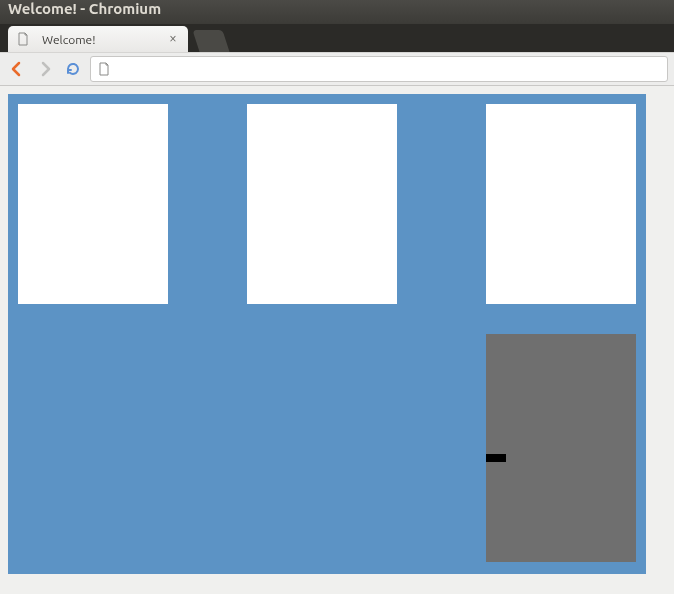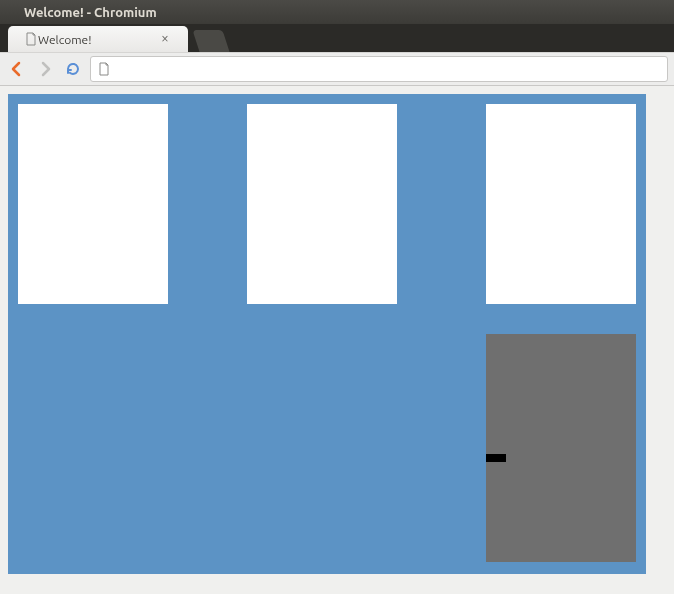--- a/index.html
+++ b/index.html
@@ -8,48 +8,48 @@
     height: 594px;
     font-family: "Ubuntu", "Liberation Sans", Arial, sans-serif;
     background: #f0f0ee;
     overflow: hidden;
   }
   
   .titlebar {
     height: 24px;
     background: linear-gradient(to bottom, #4b4a46 0%, #3c3b37 100%);
     color: #dfdbd2;
-    font-size: 13px;
+    font-size: 15px;
     font-weight: bold;
     display: flex;
-    align-items: center;
-    padding-left: 24px;
+    align-items: flex-start;
+    padding-left: 8px;
   }
   
   .tabstrip {
     height: 28px;
     background: #2b2a27;
     display: flex;
     align-items: flex-end;
     padding-left: 8px;
     position: relative;
   }
   .tab {
     width: 180px;
     height: 26px;
     background: linear-gradient(to bottom, #f7f7f6 0%, #e9e8e6 100%);
     border-top-left-radius: 5px;
     border-top-right-radius: 5px;
     display: flex;
     align-items: center;
-    padding: 0 16px;
+    padding: 0 8px;
     font-size: 12px;
     color: #3c3b37;
     position: relative;
-    gap: 0;
+    gap: 12px;
   }
   .tab-favicon {
     width: 14px; height: 14px;
     flex-shrink: 0;
   }
   .tab-title { flex: 1; white-space: nowrap; overflow: hidden; text-overflow: ellipsis; }
   .tab-close {
     width: 14px; height: 14px;
     color: #6b6a66;
     font-size: 14px;

